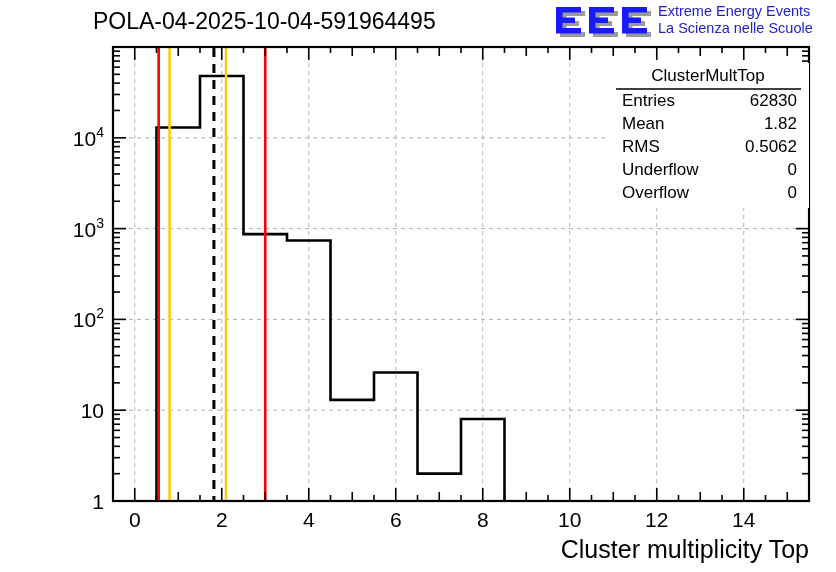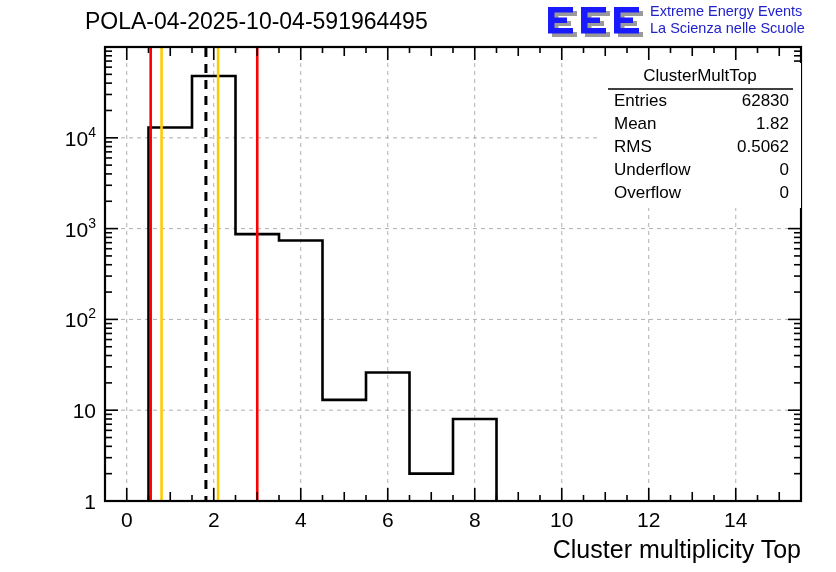--- a/index.html
+++ b/index.html
@@ -9,21 +9,21 @@
   }
   body {
     width: 836px;
     height: 572px;
     font-family: "Liberation Sans", sans-serif;
     overflow: hidden;
     position: relative;
   }
   #canvas-root {
     position: absolute;
-    left: 0; top: 0;
+    left: 8px; top: 0;
     width: 740px;
     height: 572px;
     background: #f9a8d4;
   }
   svg { display: block; }
   .plot-title {
     font-family: "Liberation Sans", sans-serif;
     font-size: 23px;
     fill: #000000;
   }

